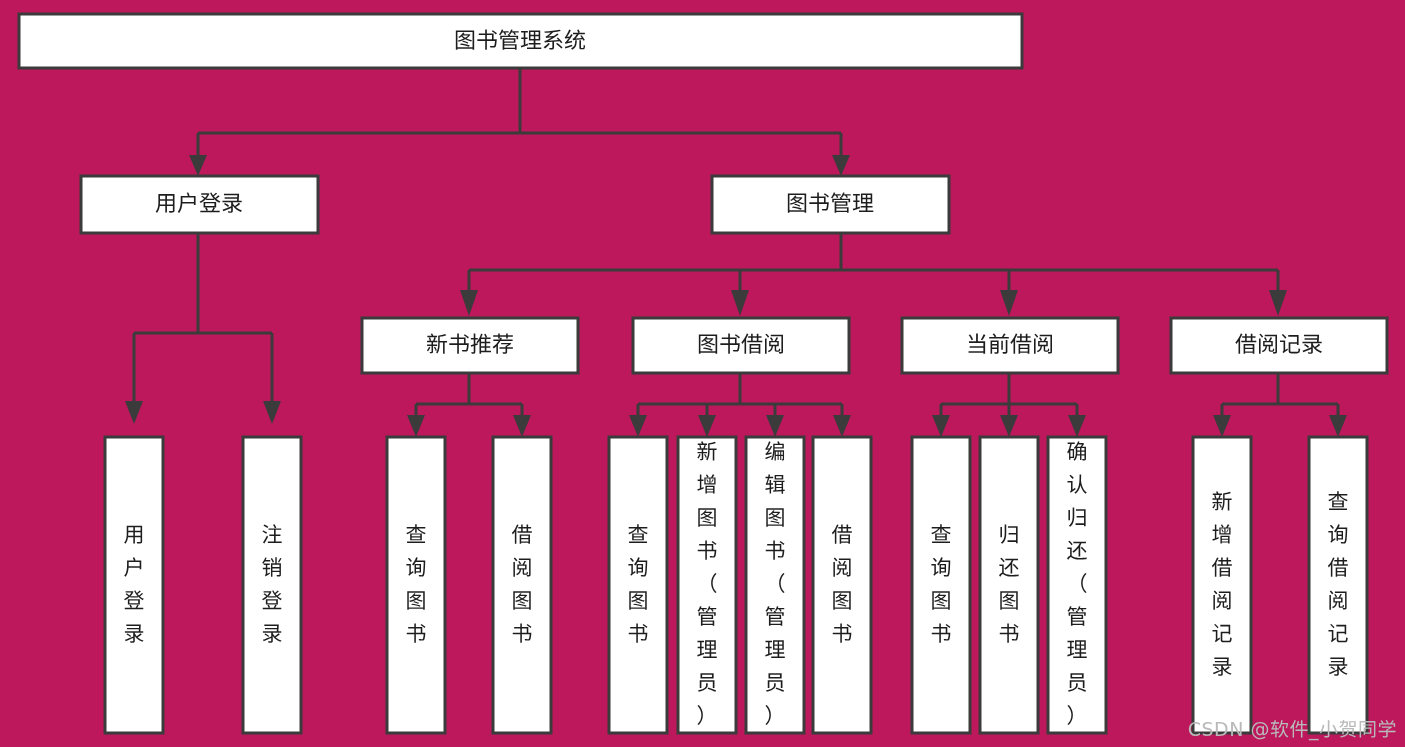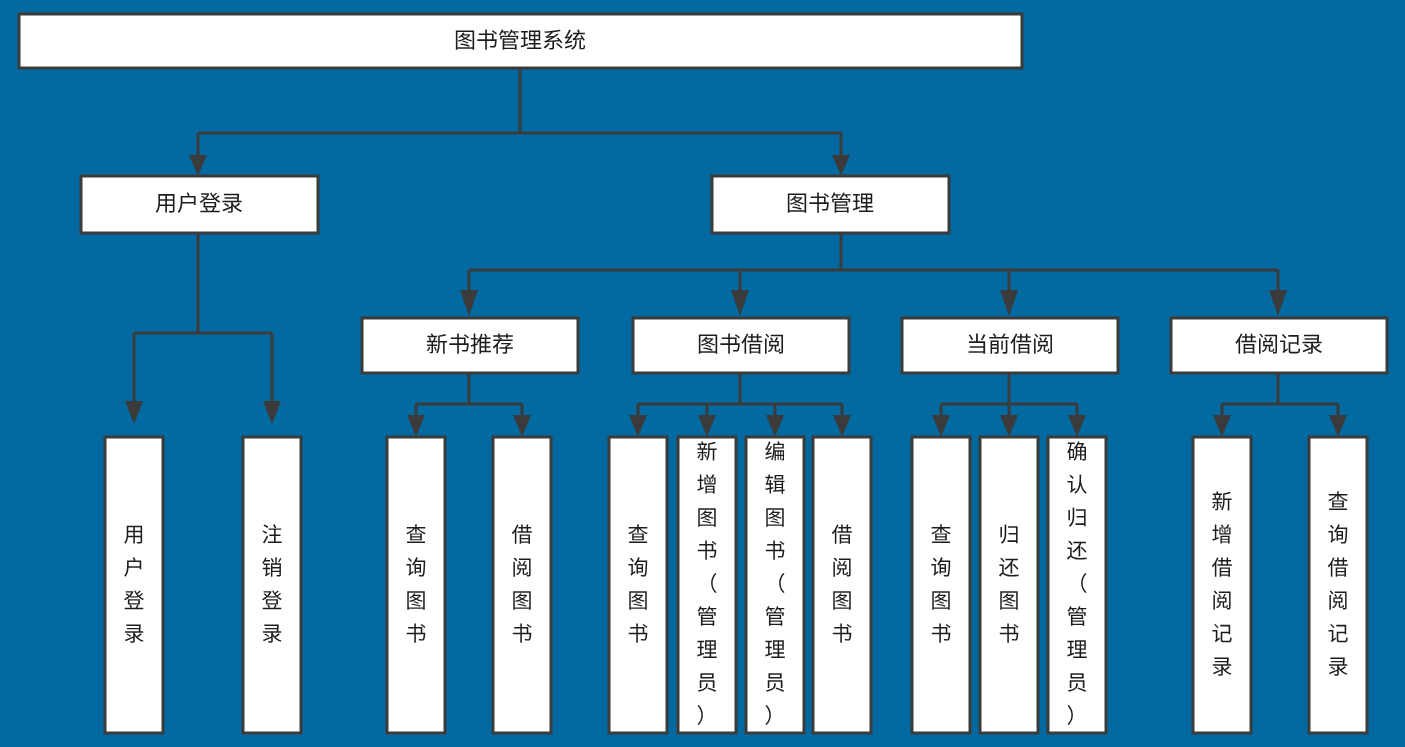--- a/index.html
+++ b/index.html
@@ -11,21 +11,21 @@
   body {
     width: 1405px;
     height: 747px;
     overflow: hidden;
     font-family: "DejaVu Sans", "Liberation Sans", sans-serif;
   }
   #diagram-root {
     position: relative;
     width: 1405px;
     height: 747px;
-    background: #0369a1;
+    background: #be185d;
   }
   svg#diagram-svg {
     position: absolute;
     top: 0;
     left: 0;
     width: 1405px;
     height: 747px;
     display: block;
   }
   .node-box {
@@ -234,13 +234,14 @@
       <rect class="node-box" x="1193" y="437" width="58" height="296"></rect>
       <text class="vtext" x="1222" y="585"><tspan x="1222" y="502.5">新</tspan><tspan x="1222" y="535.5">增</tspan><tspan x="1222" y="568.5">借</tspan><tspan x="1222" y="601.5">阅</tspan><tspan x="1222" y="634.5">记</tspan><tspan x="1222" y="667.5">录</tspan></text>
     </g>
     <g>
       <rect class="node-box" x="1309" y="437" width="58" height="296"></rect>
       <text class="vtext" x="1338" y="585"><tspan x="1338" y="502.5">查</tspan><tspan x="1338" y="535.5">询</tspan><tspan x="1338" y="568.5">借</tspan><tspan x="1338" y="601.5">阅</tspan><tspan x="1338" y="634.5">记</tspan><tspan x="1338" y="667.5">录</tspan></text>
     </g>
 
   </svg>
 
+  <div class="watermark">CSDN @软件_小贺同学</div>
 </div>
 
 </body></html>

